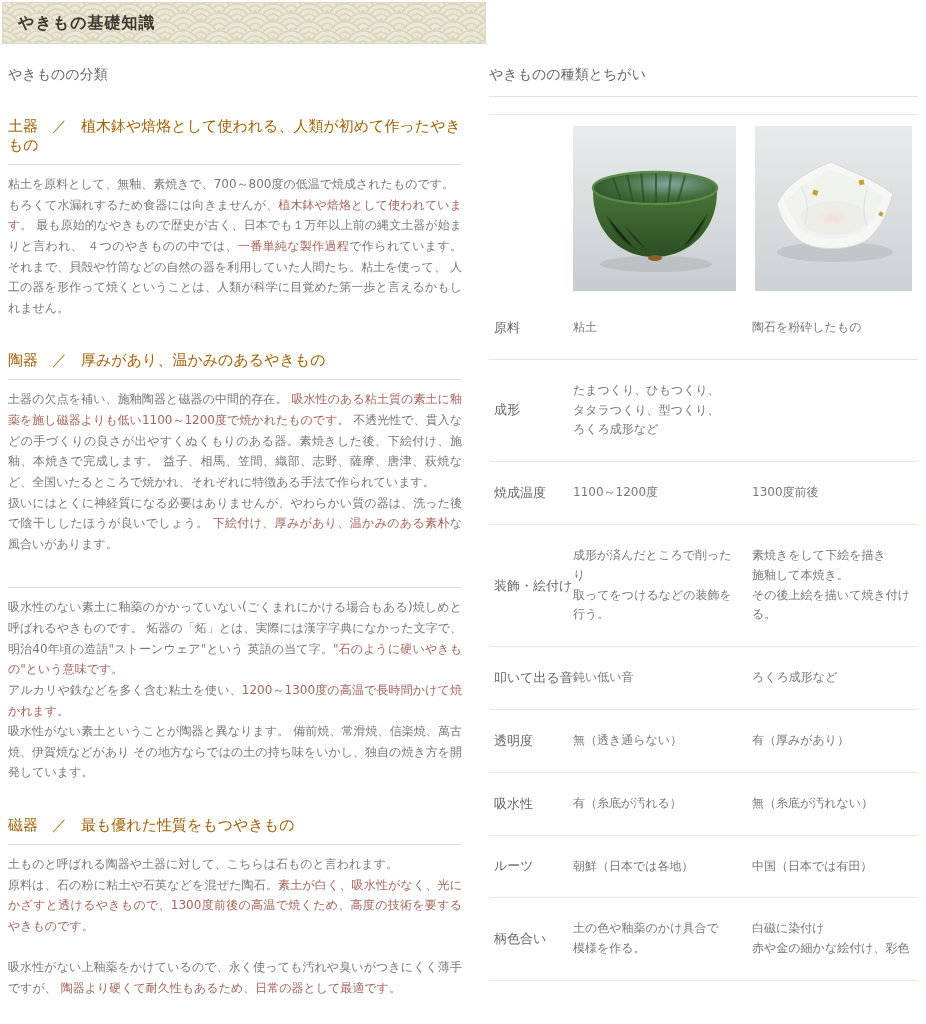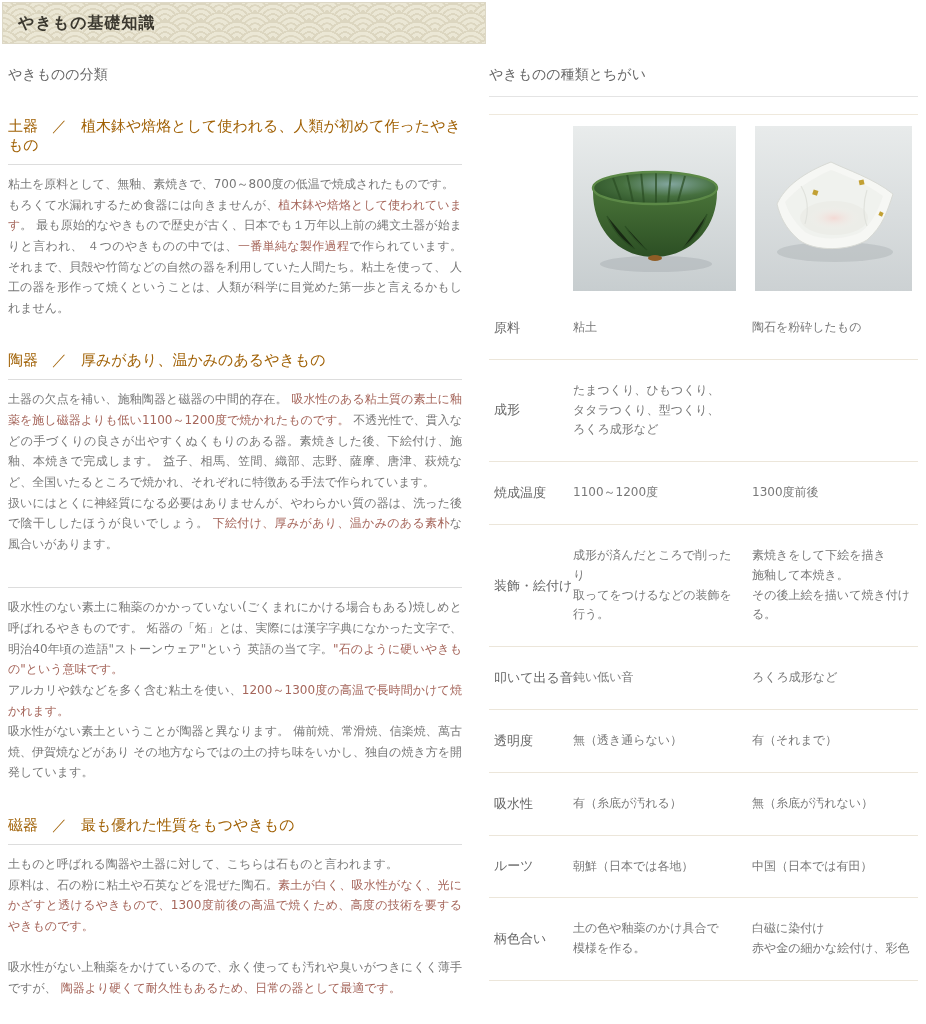--- a/index.html
+++ b/index.html
@@ -222,21 +222,21 @@
 
   <div class="trow">
     <div class="tlabel">叩いて出る音</div>
     <div class="tcell toki">鈍い低い音</div>
     <div class="tcell jiki">ろくろ成形など</div>
   </div>
 
   <div class="trow">
     <div class="tlabel">透明度</div>
     <div class="tcell toki">無（透き通らない）</div>
-    <div class="tcell jiki">有（それまで）</div>
+    <div class="tcell jiki">有（厚みがあり）</div>
   </div>
 
   <div class="trow">
     <div class="tlabel">吸水性</div>
     <div class="tcell toki">有（糸底が汚れる）</div>
     <div class="tcell jiki">無（糸底が汚れない）</div>
   </div>
 
 
   <div class="trow">

